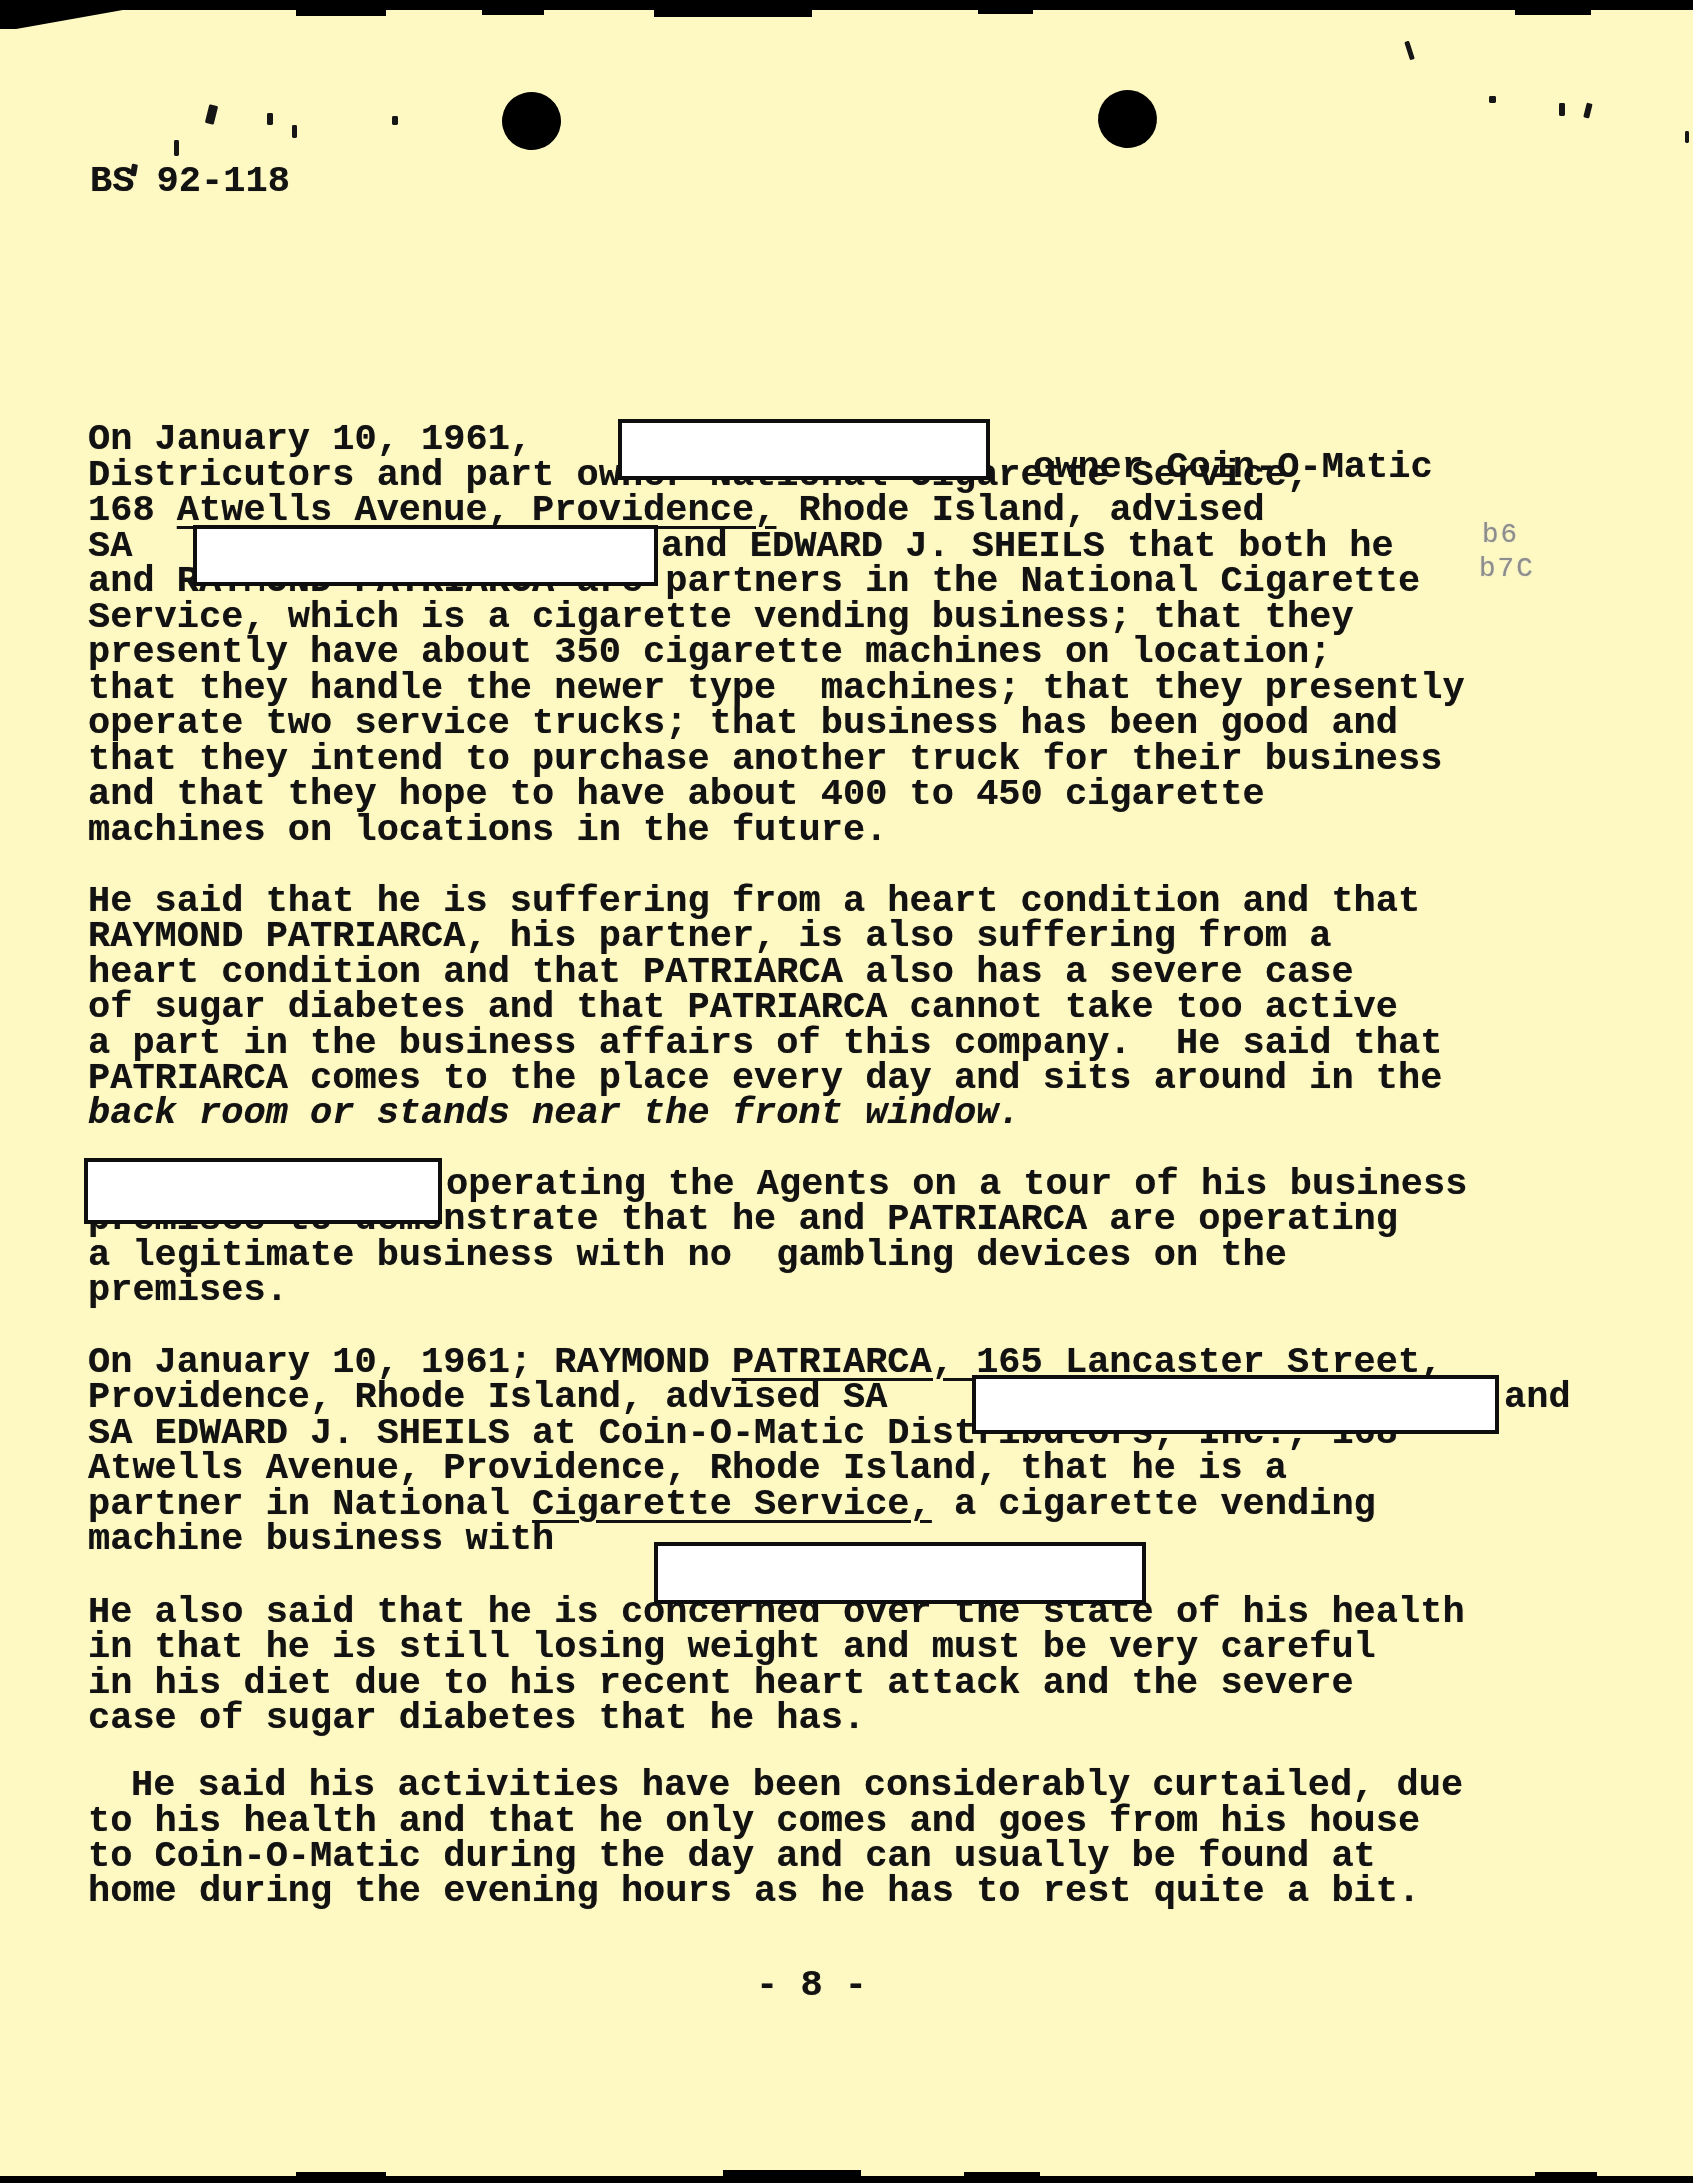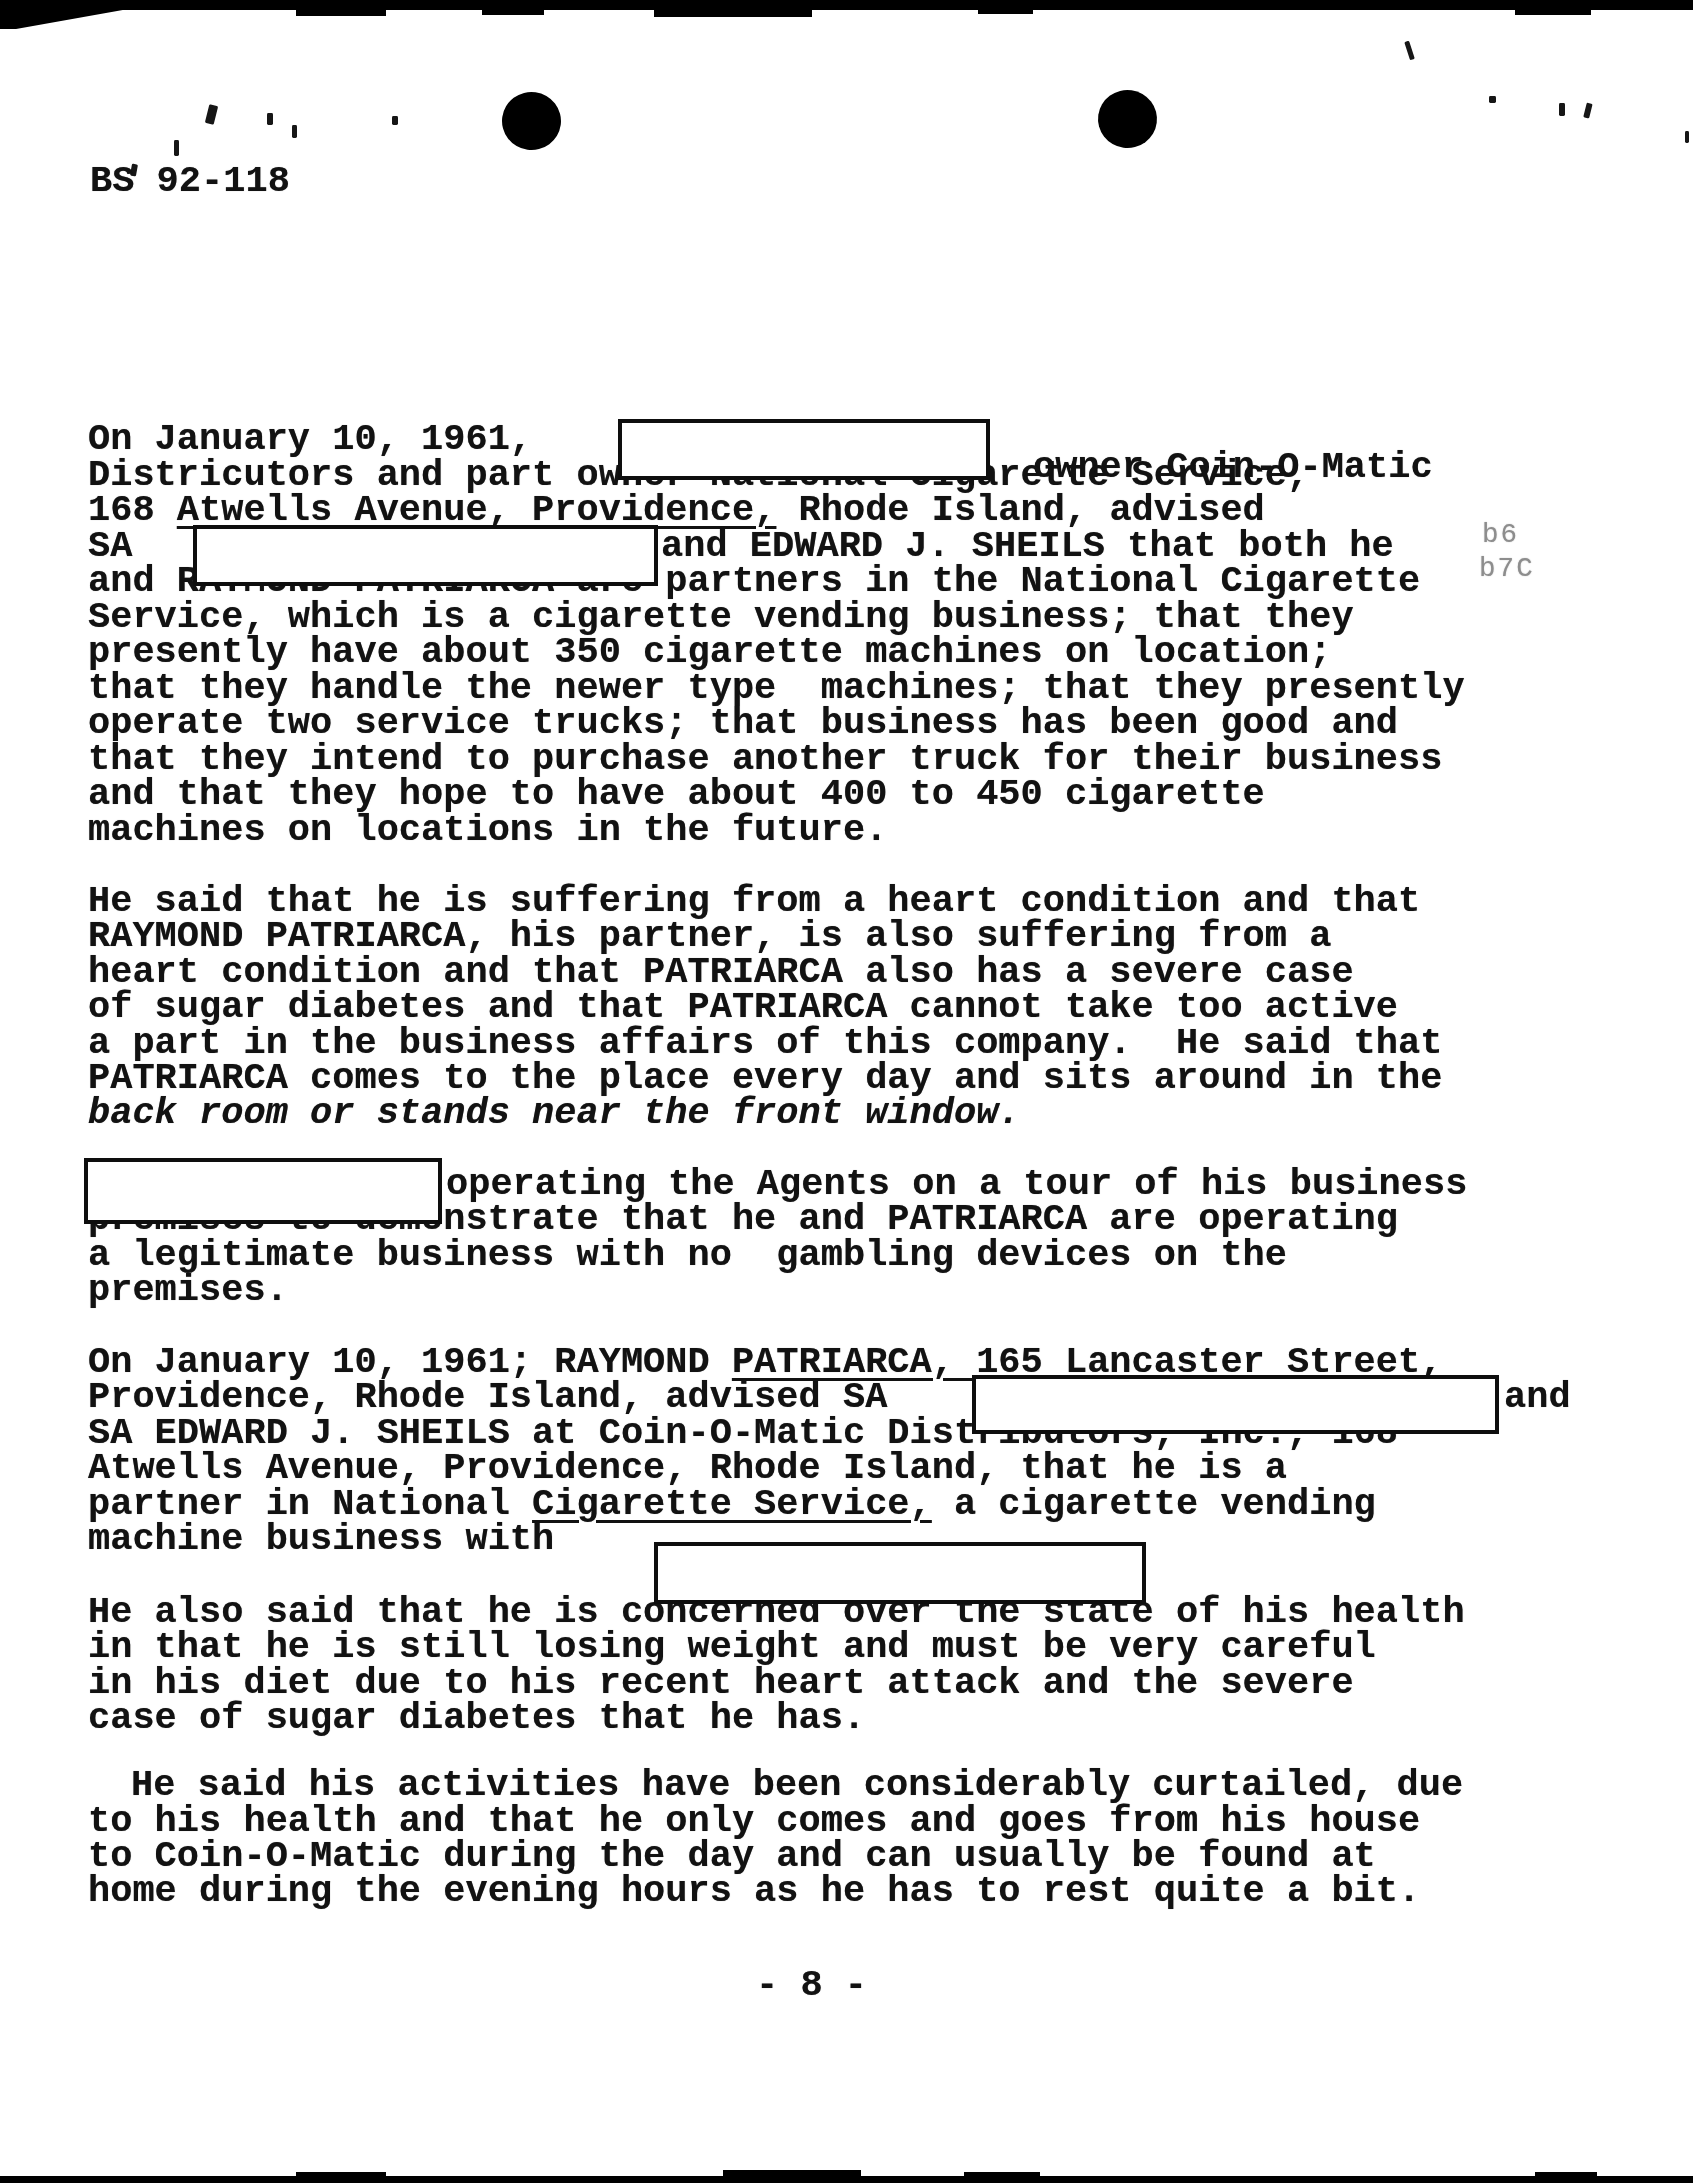--- a/index.html
+++ b/index.html
@@ -1,18 +1,18 @@
 <!DOCTYPE html>
 <html style="font-size:11px"><head>
 <meta charset="utf-8">
 <title>Scanned Document</title>
 <style>
   html,body{margin:0;padding:0;background:#6e6e6e;}
   .page{
-    position:relative;width:1693px;height:2183px;background:#ffffff;
+    position:relative;width:1693px;height:2183px;background:#fef9c3;
     overflow:hidden;font-family:"Liberation Mono","DejaVu Sans Mono",monospace;color:#121212;
   }
   .line{
     position:absolute;white-space:pre;font-size:37px;font-weight:700;line-height:1;
     text-shadow:0 0 0.7px rgba(15,15,15,.55);
   }
   .line .abs{position:absolute;top:0;}
   .u{text-decoration:underline;text-decoration-thickness:3.4px;text-underline-offset:6.2px;}
   .redaction{position:absolute;background:#ffffff;border:4.1px solid #0e0e0e;box-sizing:border-box;}
   .margin-note{

